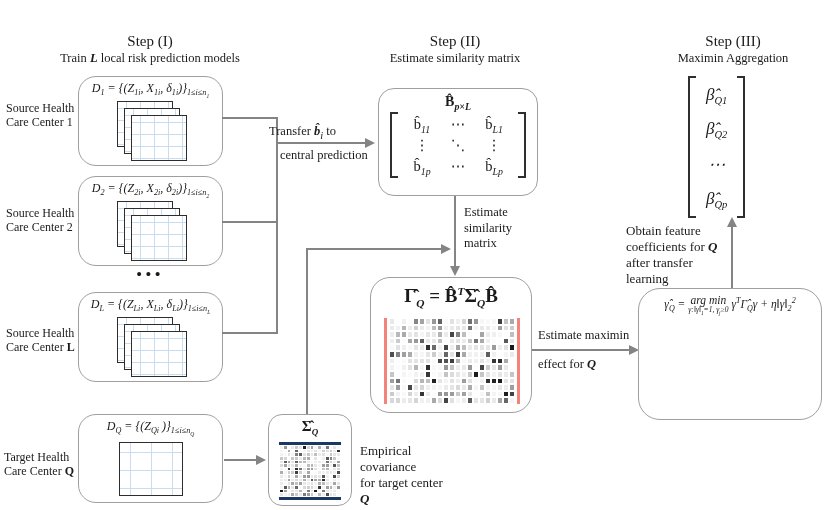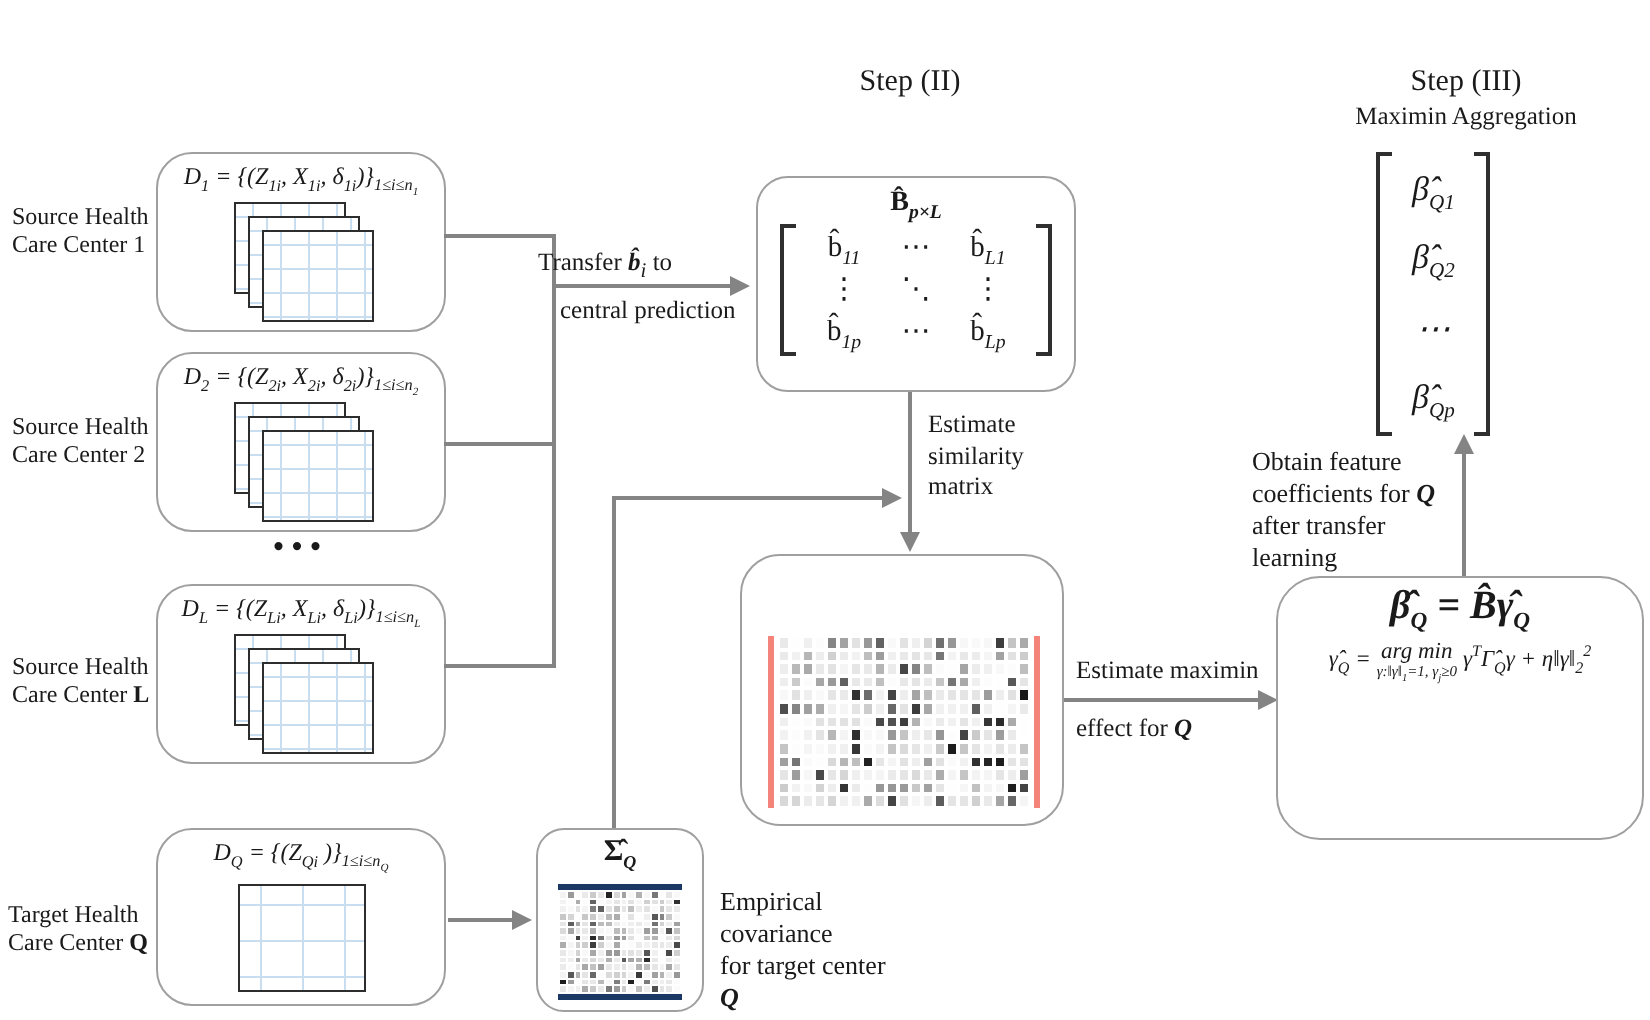--- a/index.html
+++ b/index.html
@@ -60,22 +60,27 @@
   .amstack{display:inline-flex;flex-direction:column;align-items:center;margin:0 3px;}
   .amstack .con{font-size:7.5px;margin-top:-1px;}
   .caption{font-size:13px;line-height:1.22;}
 </style>
 </head>
 <body>
 
 <div id="canvas">
 
 
+  <div class="abs step-head" style="left:30px;top:33px;width:240px;">
+    <div class="step-title">Step (I)</div>
+    <div class="step-sub">Train <b><i>L</i></b> local risk prediction models</div>
+  </div>
   <div class="abs step-head" style="left:335px;top:33px;width:240px;">
     <div class="step-title">Step (II)</div>
+    <div class="step-sub">Estimate similarity matrix</div>
   </div>
   <div class="abs step-head" style="left:613px;top:33px;width:240px;">
     <div class="step-title">Step (III)</div>
     <div class="step-sub">Maximin Aggregation</div>
   </div>
 
   <div class="abs side-label" style="left:6px;top:101px;">Source Health<br>Care Center 1</div>
   <div class="abs side-label" style="left:6px;top:206px;">Source Health<br>Care Center 2</div>
   <div class="abs side-label" style="left:6px;top:326px;">Source Health<br>Care Center <b>L</b></div>
   <div class="abs side-label" style="left:4px;top:450px;">Target Health<br>Care Center <b>Q</b></div>
@@ -142,20 +147,21 @@
 
   <div class="abs vline" style="left:454px;top:196px;height:71px;"></div>
   <div class="abs ah-d" style="left:450px;top:266px;"></div>
   <div class="abs conn-label" style="left:464px;top:205px;">Estimate<br>similarity<br>matrix</div>
 
   <div class="abs vline" style="left:306px;top:248px;height:166px;"></div>
   <div class="abs hline" style="left:306px;top:248px;width:136px;"></div>
   <div class="abs ah-r" style="left:441px;top:244px;"></div>
 
   <div class="abs rbox" style="left:370px;top:277px;width:162px;height:136px;border-radius:20px;">
+    <div class="eq-big">Γ̂<sub>Q</sub> = B̂<sup>T</sup>Σ̂<sub>Q</sub>B̂</div>
     <div class="heat-frame" style="left:13px;top:40px;width:136px;height:86px;">
       <div class="redbar" style="left:0;"></div>
       <div class="redbar" style="right:0;"></div>
       <div class="heatmap hm-gap2" style="inset: 1px 6px; display: grid; grid-template-columns: repeat(21, 1fr); grid-template-rows: repeat(13, 1fr);">
           <span style="background: rgb(233, 233, 233);"></span>
           <span style="background: rgb(254, 254, 254);"></span>
           <span style="background: rgb(240, 240, 240);"></span>
           <span style="background: rgb(252, 252, 252);"></span>
           <span style="background: rgb(134, 134, 134);"></span>
           <span style="background: rgb(163, 163, 163);"></span>
@@ -667,21 +673,20 @@
           <span style="background: rgb(79, 79, 79);"></span>
           <span style="background: rgb(228, 228, 228);"></span>
           <span style="background: rgb(232, 232, 232);"></span>
           <span style="background: rgb(251, 251, 251);"></span>
         </div>
     </div>
   </div>
   <div class="abs caption" style="left:360px;top:443px;">Empirical<br>covariance<br>for target center<br><b><i>Q</i></b></div>
 
   <div class="abs rbox" style="left:638px;top:288px;width:184px;height:132px;border-radius:22px;">
-    <div class="mx-eq">β̂<sub>Q</sub> = B̂γ̂<sub>Q</sub></div>
     <div class="argmin">
       <span>γ̂<sub>Q</sub> =</span>
       <span class="amstack">
         <span class="op">arg min</span>
         <span class="con">γ:‖γ‖<sub>1</sub>=1, γ<sub>j</sub>≥0</span>
       </span>
       <span>γ<sup>T</sup>Γ̂<sub>Q</sub>γ + η‖γ‖<sub>2</sub><sup>2</sup></span>
     </div>
   </div>
 

